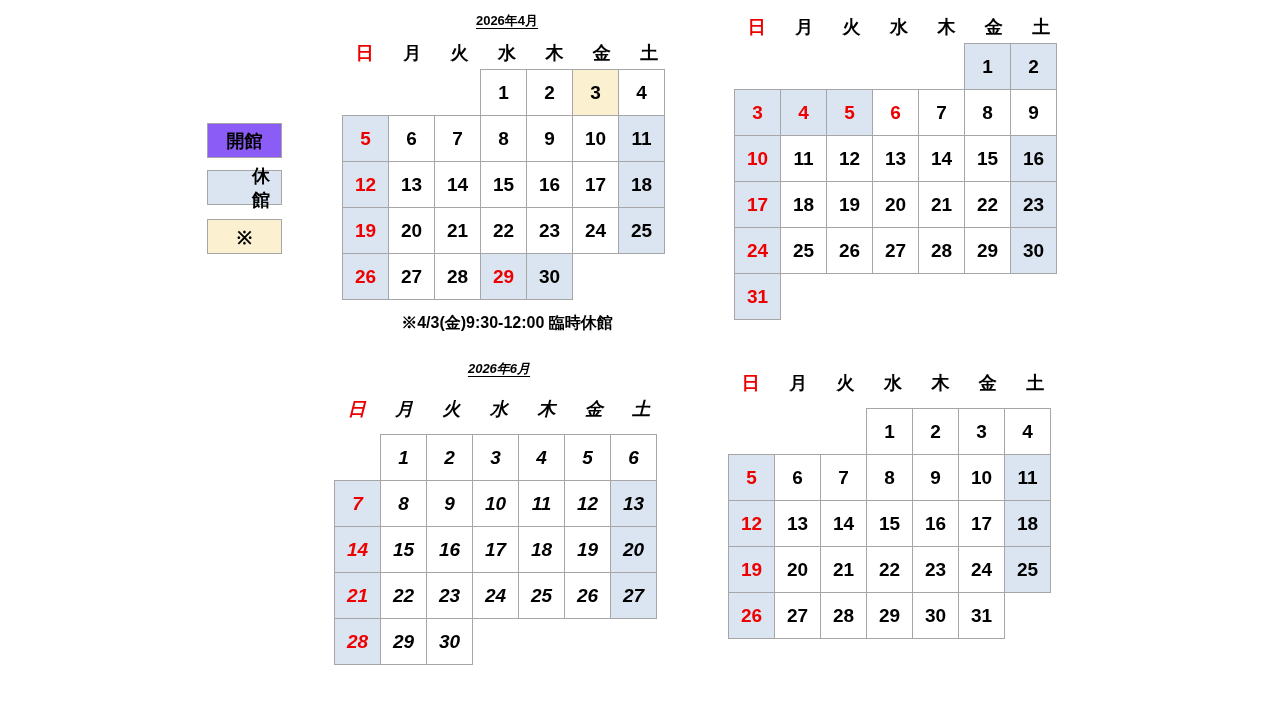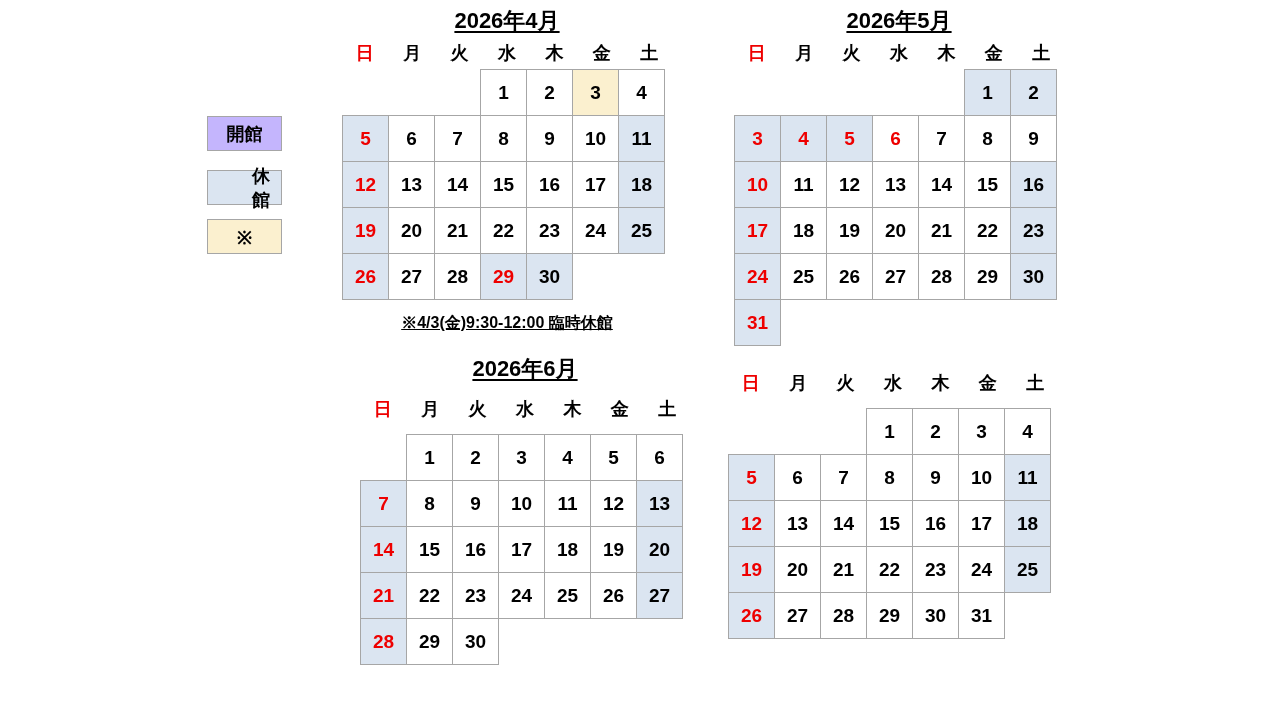--- a/index.html
+++ b/index.html
@@ -7,27 +7,27 @@
   .stage {
     position:relative; width:1280px; height:720px; background:#ffffff;
     font-family:"Liberation Sans", sans-serif; overflow:hidden; color:#000;
   }
   
   .legend-box {
     position:absolute; left:207px; width:75px; height:35px;
     border:1px solid var(--border); display:flex; align-items:center; justify-content:center;
     font-weight:bold; font-size:18px;
   }
-  .legend-box.open   { top:116px; background:#c4b5fd;text-align:center; }
+  .legend-box.open   { top:123px; background:#8b5cf6;text-align:center; }
   .legend-box.closed { top:170px; background:var(--closed-bg);padding-left:44px; }
   .legend-box.note   { top:219px; background:var(--note-bg); }
   
   .month { position:absolute; width:332px; }
   .month-title {
-    text-align:center; font-size:22px; font-weight:bold; line-height:26px;
+    text-align:center; font-size:13px; font-weight:bold; line-height:26px;
     text-decoration:underline; text-underline-offset:3px;
   }
   .weekday-row { display:flex; margin-top:8px; }
   .weekday { flex:1; text-align:center; font-weight:bold; font-size:18px; line-height:22px; }
   .weekday.sun { color:var(--red); }
   table.grid { border-collapse:collapse; margin-top:5px; margin-left:1px; }
   td {
     width:46px; min-width:46px; height:46px; padding:0;
     text-align:center; vertical-align:middle; font-weight:bold; font-size:19px;
   }
@@ -35,21 +35,21 @@
   td.open   { background:#ffffff; }
   td.closed { background:var(--closed-bg); }
   td.note   { background:var(--note-bg); }
   td.red    { color:var(--red); }
   td.empty  { border:none; background:transparent; }
   
   .month.lower .weekday-row { margin-top:16px; }
   .month.lower table.grid   { margin-top:14px; }
   .month-july .month-title  { margin-top:6px; transform:translateX(15px); }
   .month-july .weekday-row  { margin-top:10px; }
-  .month-note { margin-top:13px; text-align:center; font-weight:bold; font-size:16px;text-decoration:underline; }
+  .month-note { margin-top:13px; text-align:center; font-weight:bold; font-size:16px; }
 </style>
 </head>
 <body>
 
 <div class="stage">
 
   <div class="legend-box open">
     <span>開館</span>
   </div>
   <div class="legend-box closed">
@@ -116,21 +116,20 @@
             <td class="cell closed">30</td>
             <td class="empty"></td>
             <td class="empty"></td>
           </tr>
         </tbody>
       </table>
     <div class="month-note">※4/3(金)9:30-12:00 臨時休館</div>
   </div>
 
   <div class="month" style="left:733px; top:8px;">
-    <div class="month-title">2026年5月</div>
     <div class="weekday-row">
         <span class="weekday sun">日</span>
         <span class="weekday">月</span>
         <span class="weekday">火</span>
         <span class="weekday">水</span>
         <span class="weekday">木</span>
         <span class="weekday">金</span>
         <span class="weekday">土</span>
       </div>
     <table class="grid">
@@ -186,21 +185,21 @@
             <td class="empty"></td>
             <td class="empty"></td>
             <td class="empty"></td>
             <td class="empty"></td>
             <td class="empty"></td>
           </tr>
         </tbody>
       </table>
   </div>
 
-  <div class="month lower" style="left:359px; top:356px;">
+  <div class="month lower" style="left:333px; top:356px;font-style:italic;">
     <div class="month-title">2026年6月</div>
     <div class="weekday-row">
         <span class="weekday sun">日</span>
         <span class="weekday">月</span>
         <span class="weekday">火</span>
         <span class="weekday">水</span>
         <span class="weekday">木</span>
         <span class="weekday">金</span>
         <span class="weekday">土</span>
       </div>

